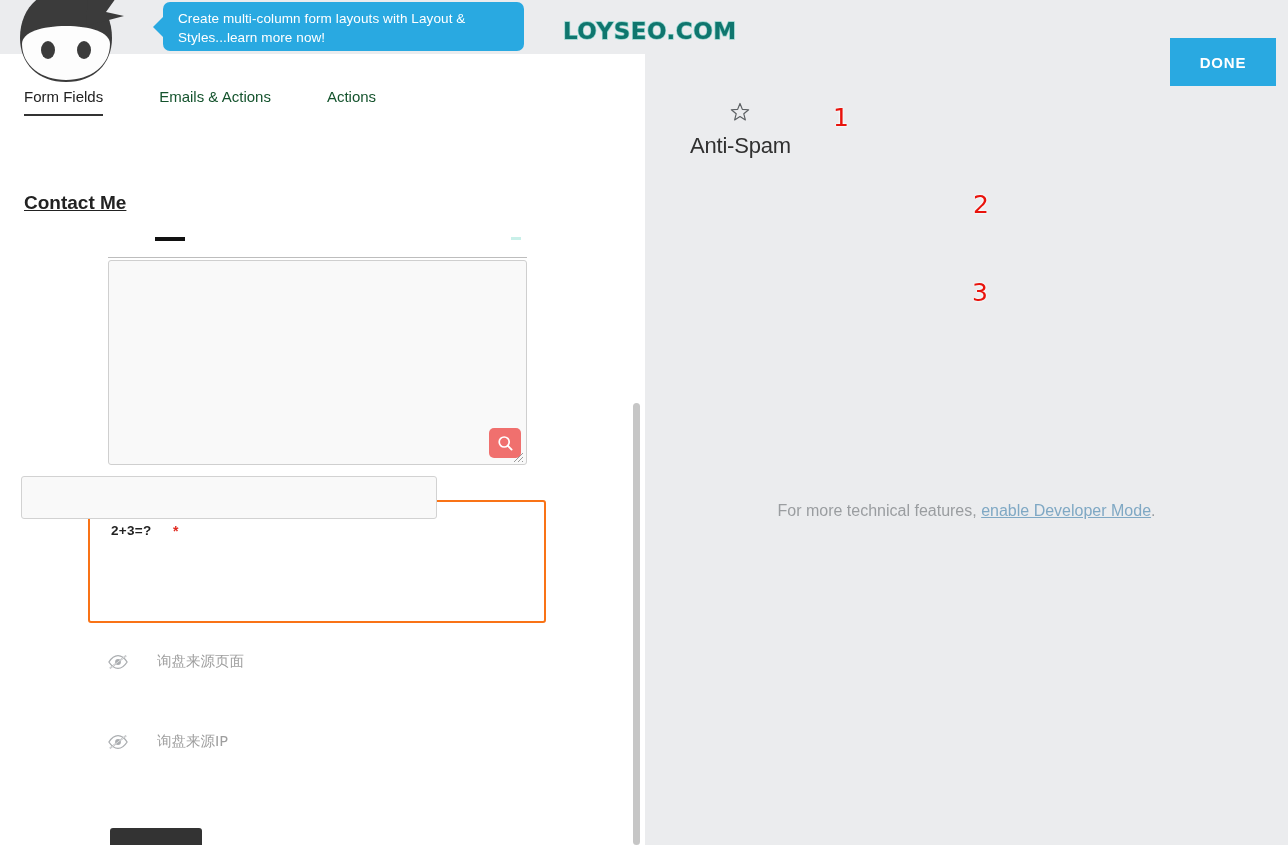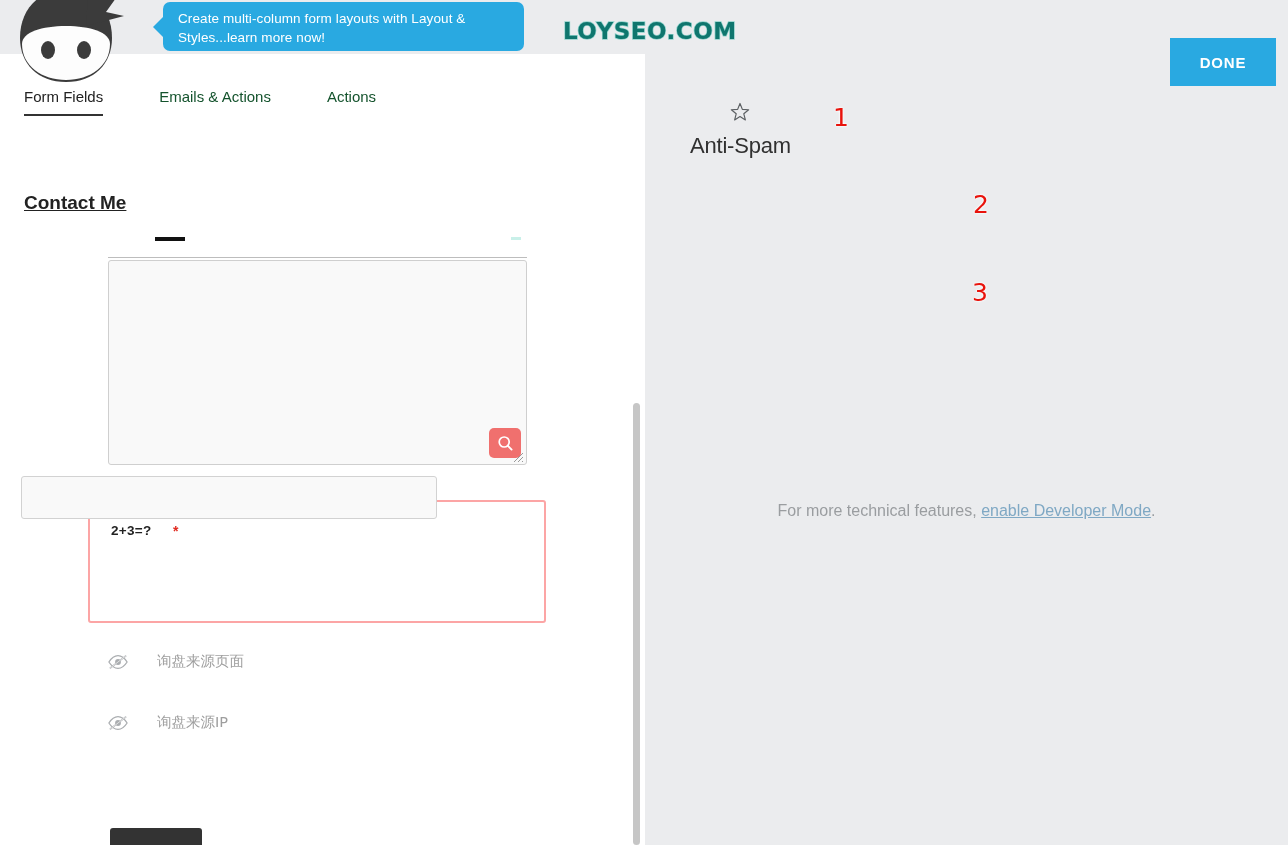--- a/index.html
+++ b/index.html
@@ -194,21 +194,21 @@
     position: absolute;
     right: 2px; bottom: 1px;
     width: 13px; height: 13px;
   }
 
   
   .hl-field {
     position: absolute;
     left: 88px; top: 263px;
     width: 458px; height: 123px;
-    border: 2px solid #fca5a5;
+    border: 2px solid #f97316;
     border-radius: 3px;
     background: #fff;
   }
   .hl-label {
     position: absolute;
     left: 21px; top: 21px;
     font-size: 13.5px;
     font-weight: bold;
     color: #222;
     letter-spacing: 0.3px;
@@ -389,21 +389,21 @@
       <div class="hidden-field" style="top:415px">
         <svg class="eye" viewBox="0 0 22 16">
           <path d="M1 8 C4 3.2 7.5 1 11 1 C14.5 1 18 3.2 21 8 C18 12.8 14.5 15 11 15 C7.5 15 4 12.8 1 8 Z" fill="none" stroke="#aaadb0" stroke-width="1.4"></path>
           <circle cx="11" cy="8" r="3.2" fill="#aaadb0"></circle>
           <line x1="2" y1="15" x2="20" y2="1" stroke="#aaadb0" stroke-width="1.6"></line>
           <line x1="2" y1="15" x2="20" y2="1" stroke="#ffffff" stroke-width="0.7"></line>
         </svg>
         <span class="hf-label">询盘来源页面</span>
       </div>
 
-      <div class="hidden-field" style="top:476px">
+      <div class="hidden-field" style="top:495px">
         <svg class="eye" viewBox="0 0 22 16">
           <path d="M1 8 C4 3.2 7.5 1 11 1 C14.5 1 18 3.2 21 8 C18 12.8 14.5 15 11 15 C7.5 15 4 12.8 1 8 Z" fill="none" stroke="#aaadb0" stroke-width="1.4"></path>
           <circle cx="11" cy="8" r="3.2" fill="#aaadb0"></circle>
           <line x1="2" y1="15" x2="20" y2="1" stroke="#aaadb0" stroke-width="1.6"></line>
           <line x1="2" y1="15" x2="20" y2="1" stroke="#ffffff" stroke-width="0.7"></line>
         </svg>
         <span class="hf-label">询盘来源IP</span>
       </div>
 
       <button class="submit-btn">SUBMIT</button>

